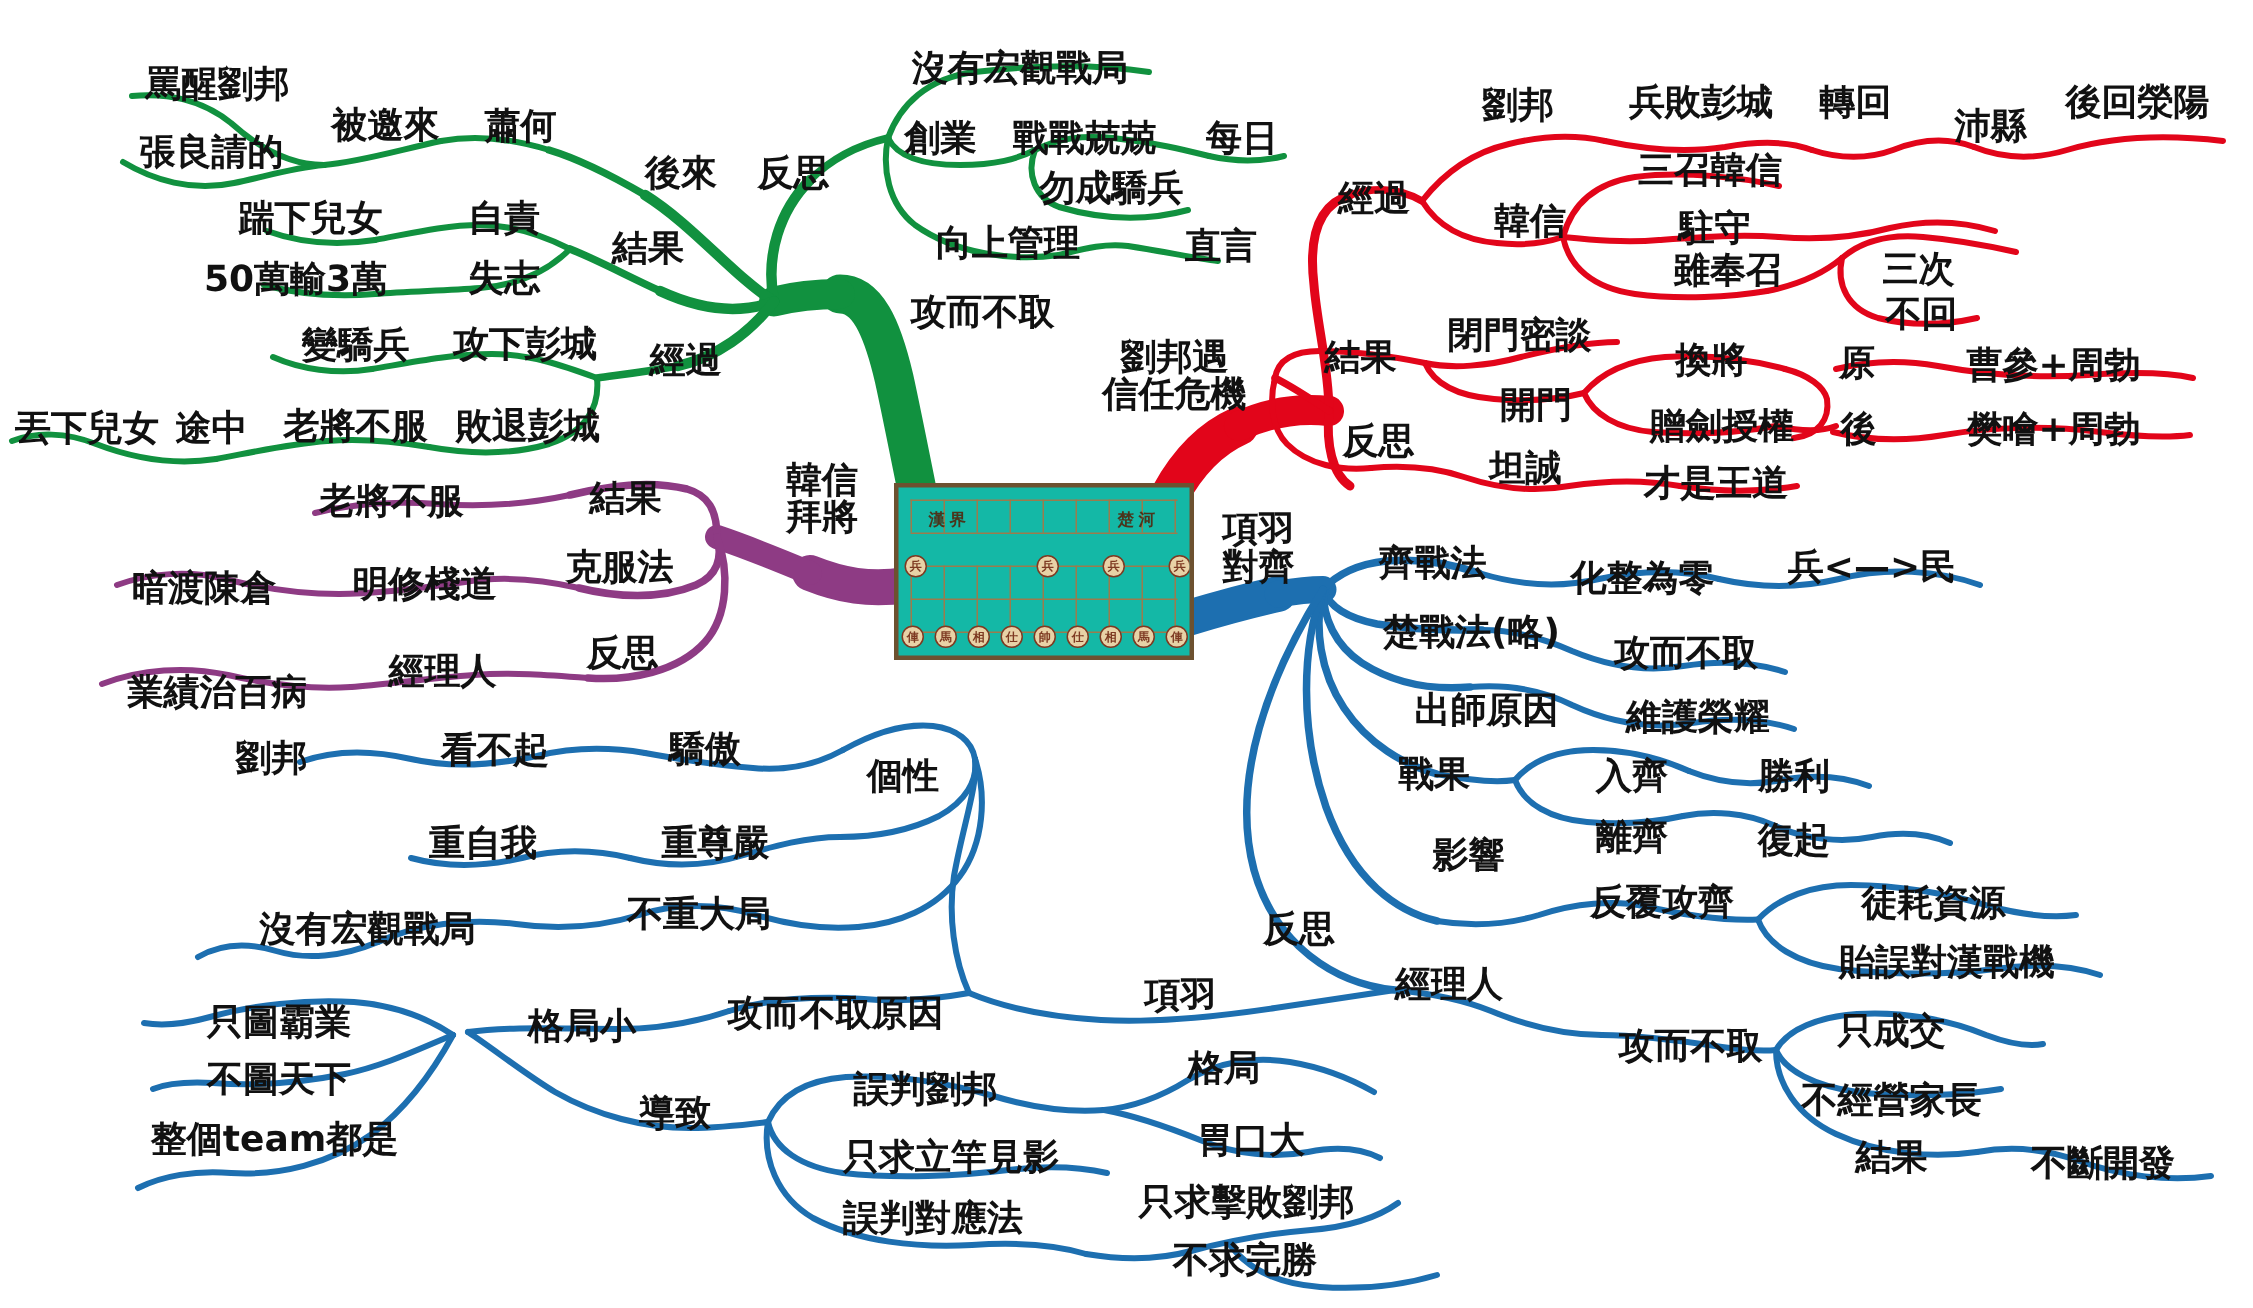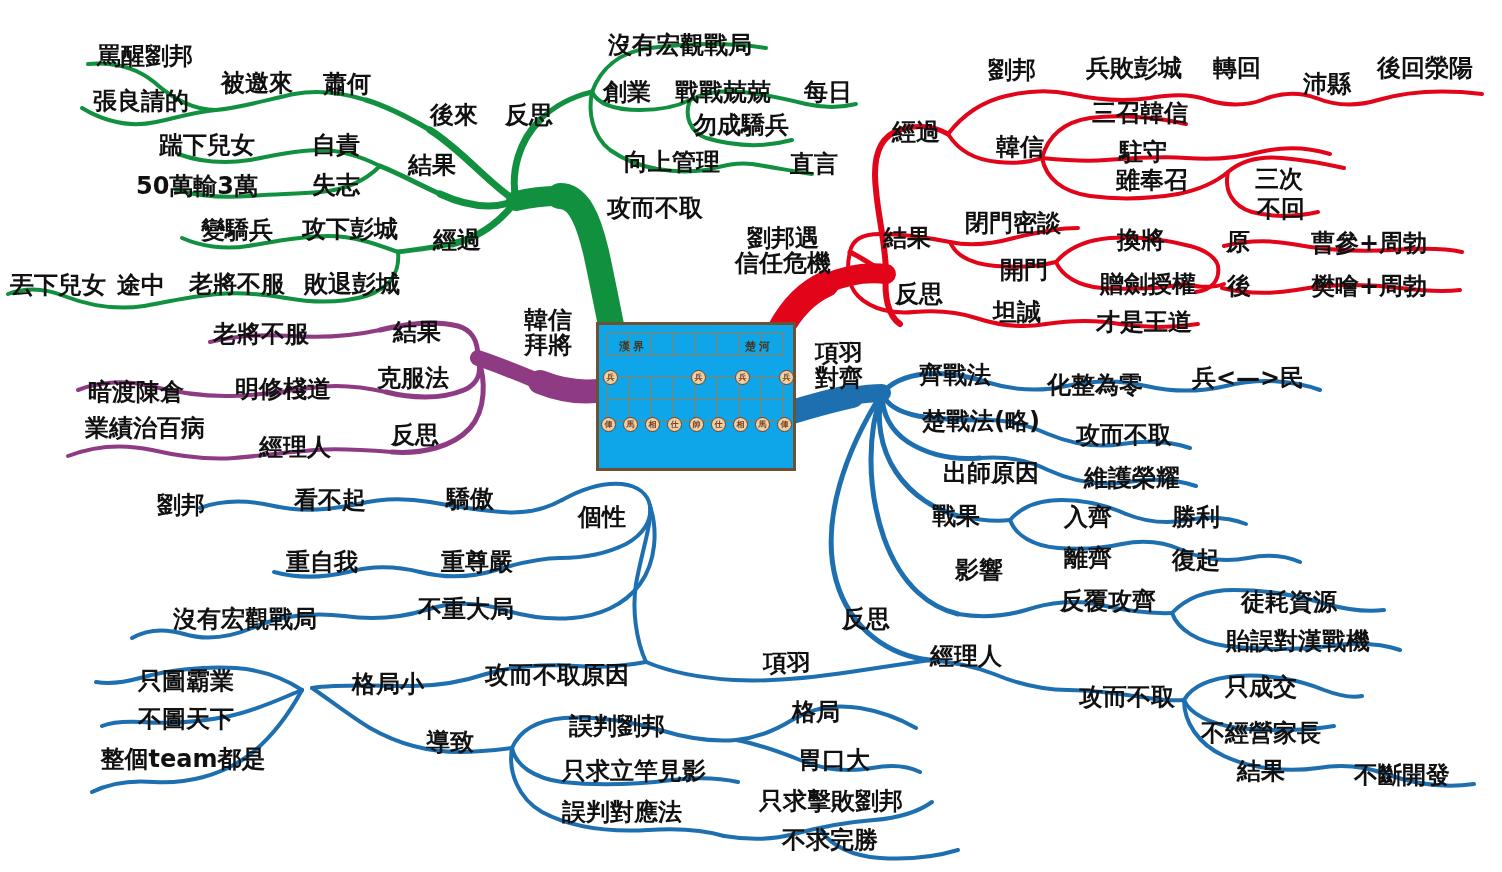--- a/index.html
+++ b/index.html
@@ -20,22 +20,22 @@
     transform:translate(-50%,-50%);
     letter-spacing:0px;
   }
   .lbl.t25{font-size:24px;}
   .lbl.main{font-size:24px;font-weight:700;}
   .lbl.two{line-height:1.05;text-align:center;}
 
   
   #board{
     position:absolute;
-    left:596px;top:322px;width:200px;height:149px;
-    background:#0ea5e9;
+    left:596px;top:322px;width:200px;height:118px;
+    background:#14b8a6;
     border:3px solid #6d5130;
     box-sizing:border-box;
     overflow:hidden;
   }
   #board .grid{position:absolute;left:0;top:0;right:0;bottom:0;}
   #board .gl{position:absolute;background:#9c7b4c;}
   #board .rivertxt{
     position:absolute;top:14px;
     font-size:11px;color:#4a351c;font-weight:700;
     letter-spacing:3px;
@@ -374,21 +374,21 @@
     <div>拜將</div>
   </div>
 
   <div class="lbl t25" style="left:417px;top:332px;">結果</div>
   <div class="lbl t25" style="left:261px;top:334px;">老將不服</div>
   <div class="lbl t25" style="left:413px;top:378px;">克服法</div>
   <div class="lbl t25" style="left:283px;top:389px;">明修棧道</div>
   <div class="lbl t25" style="left:136px;top:392px;">暗渡陳倉</div>
   <div class="lbl t25" style="left:415px;top:435px;">反思</div>
   <div class="lbl t25" style="left:295px;top:447px;">經理人</div>
-  <div class="lbl t25" style="left:145px;top:428px;">業績治百病</div>
+  <div class="lbl t25" style="left:145px;top:461px;">業績治百病</div>
 
   <div class="lbl main two" style="left:839px;top:366px;">
     <div>項羽</div>
     <div>對齊</div>
   </div>
 
   <div class="lbl t25" style="left:955px;top:375px;">齊戰法</div>
   <div class="lbl t25" style="left:1095px;top:385px;">化整為零</div>
   <div class="lbl t25" style="left:1248px;top:378px;">兵&lt;—&gt;民</div>
   <div class="lbl t25" style="left:981px;top:421px;">楚戰法(略)</div>

